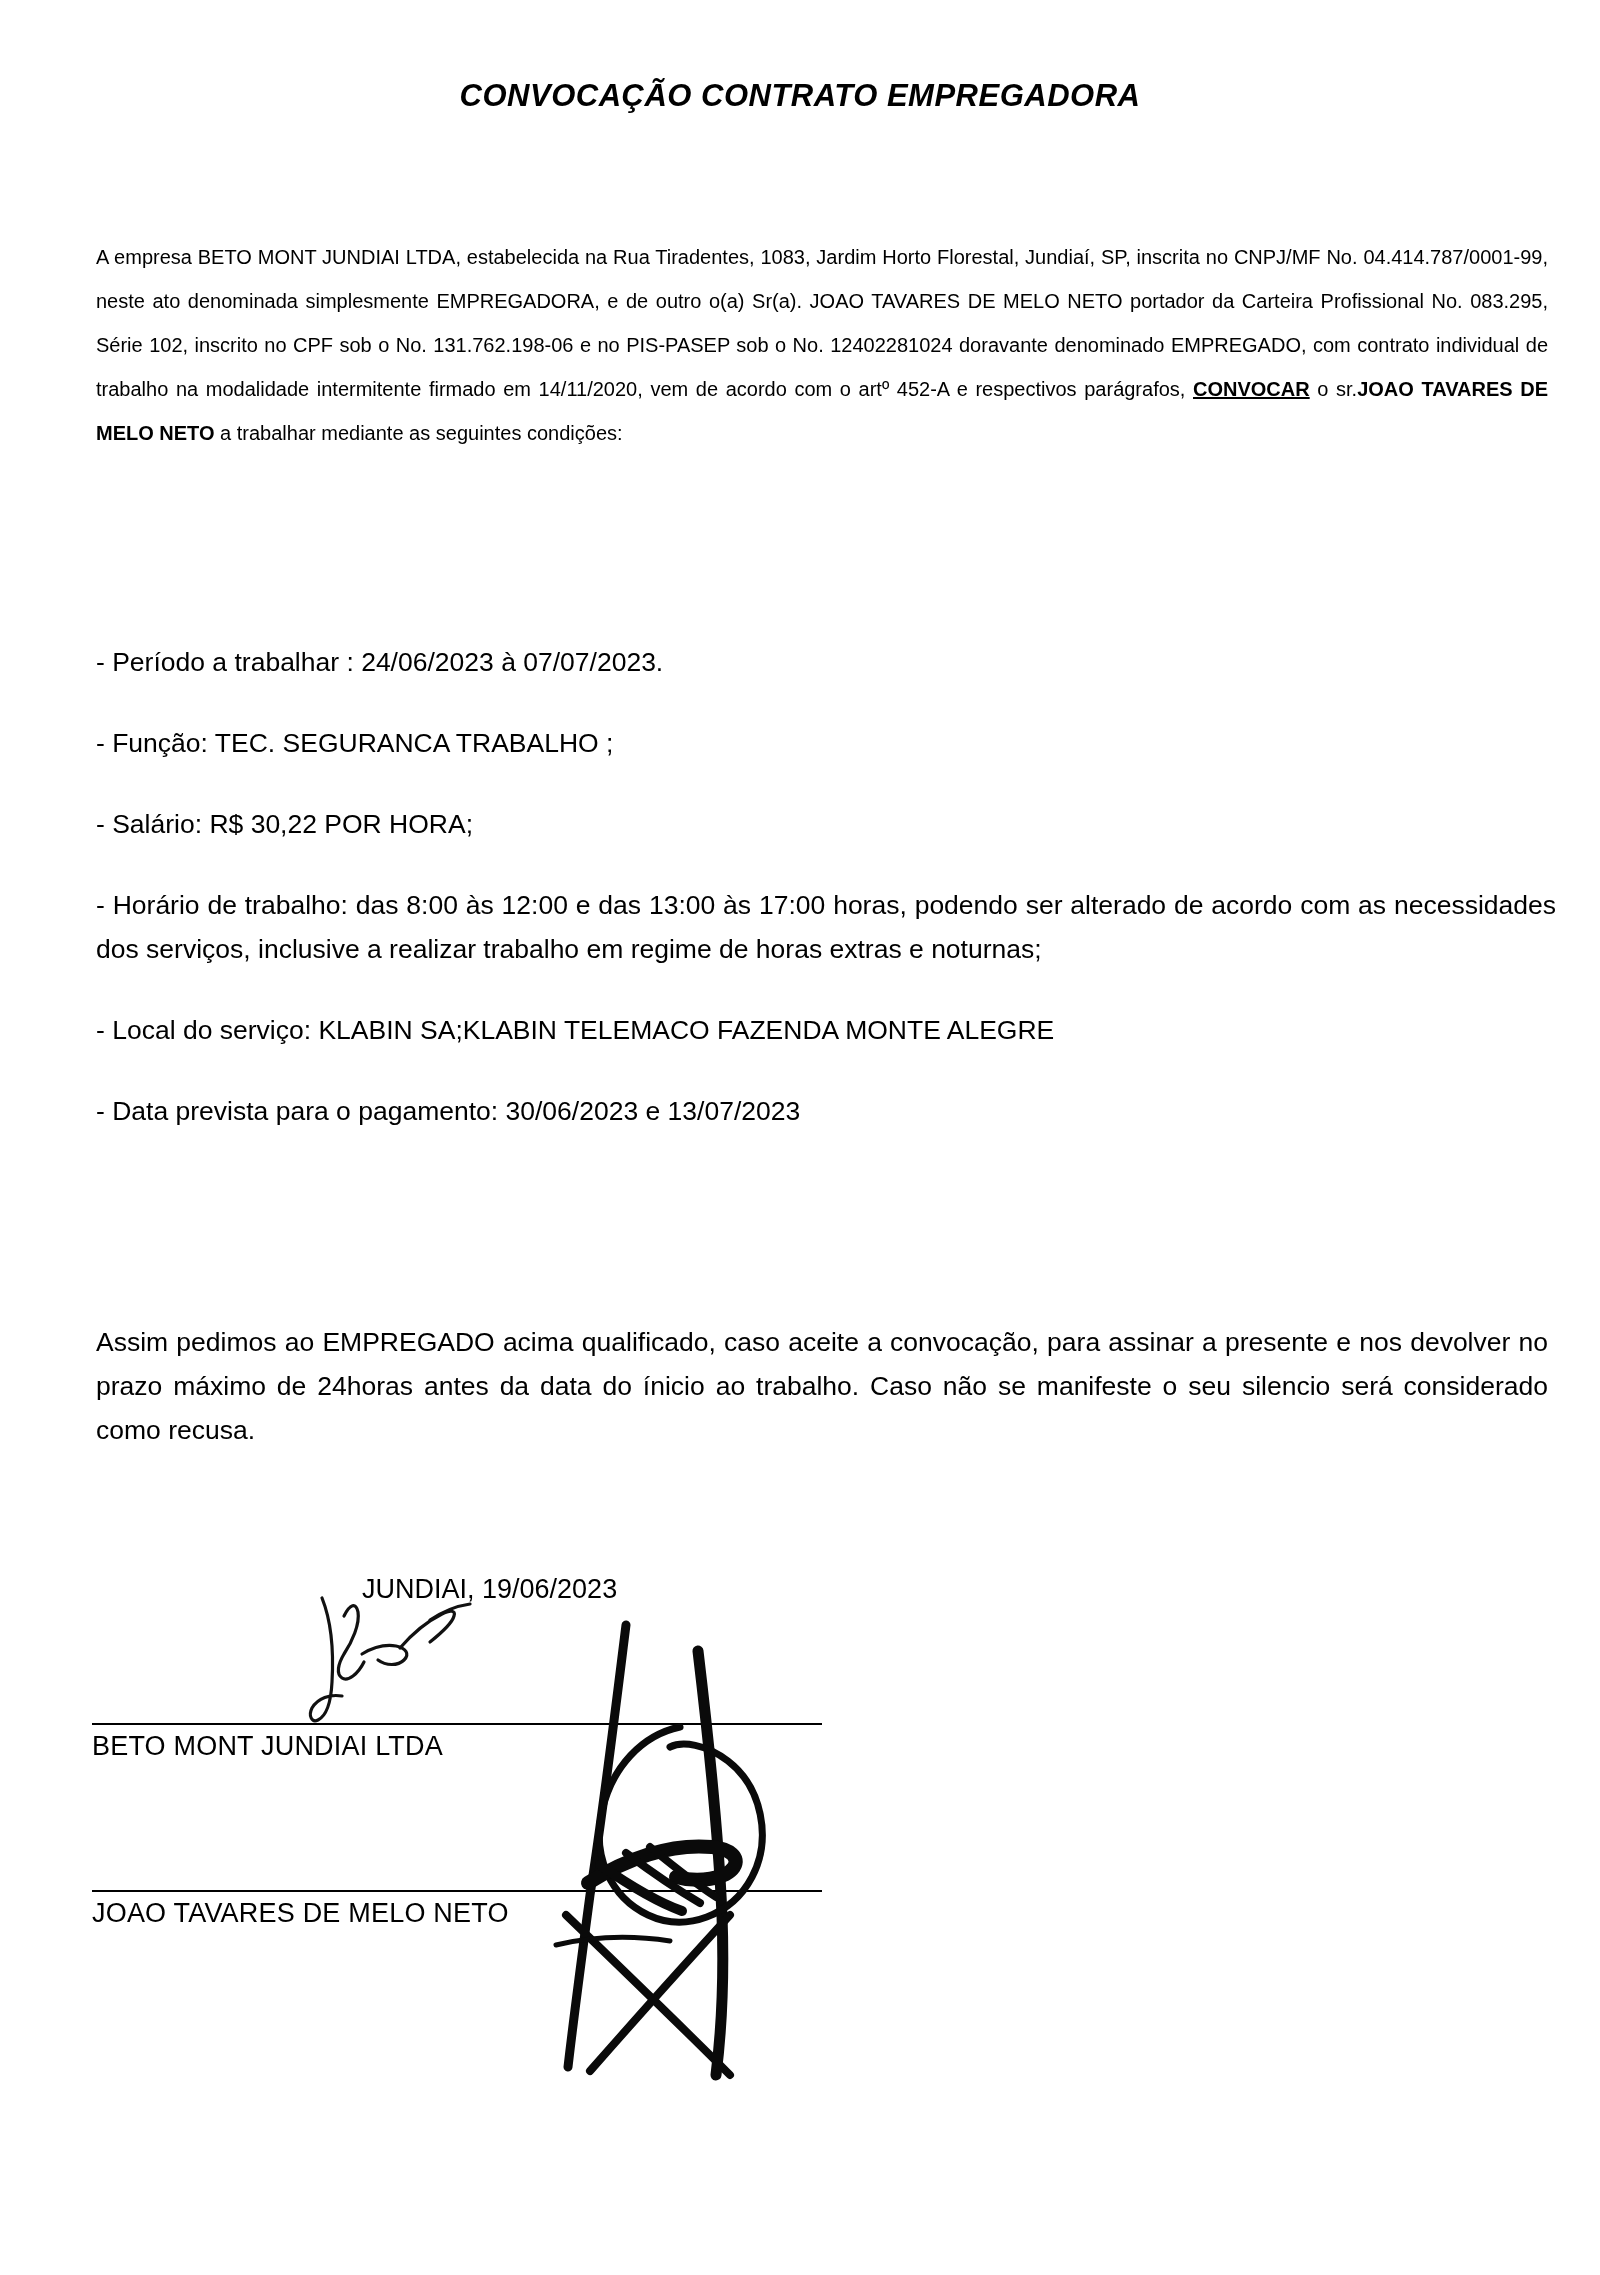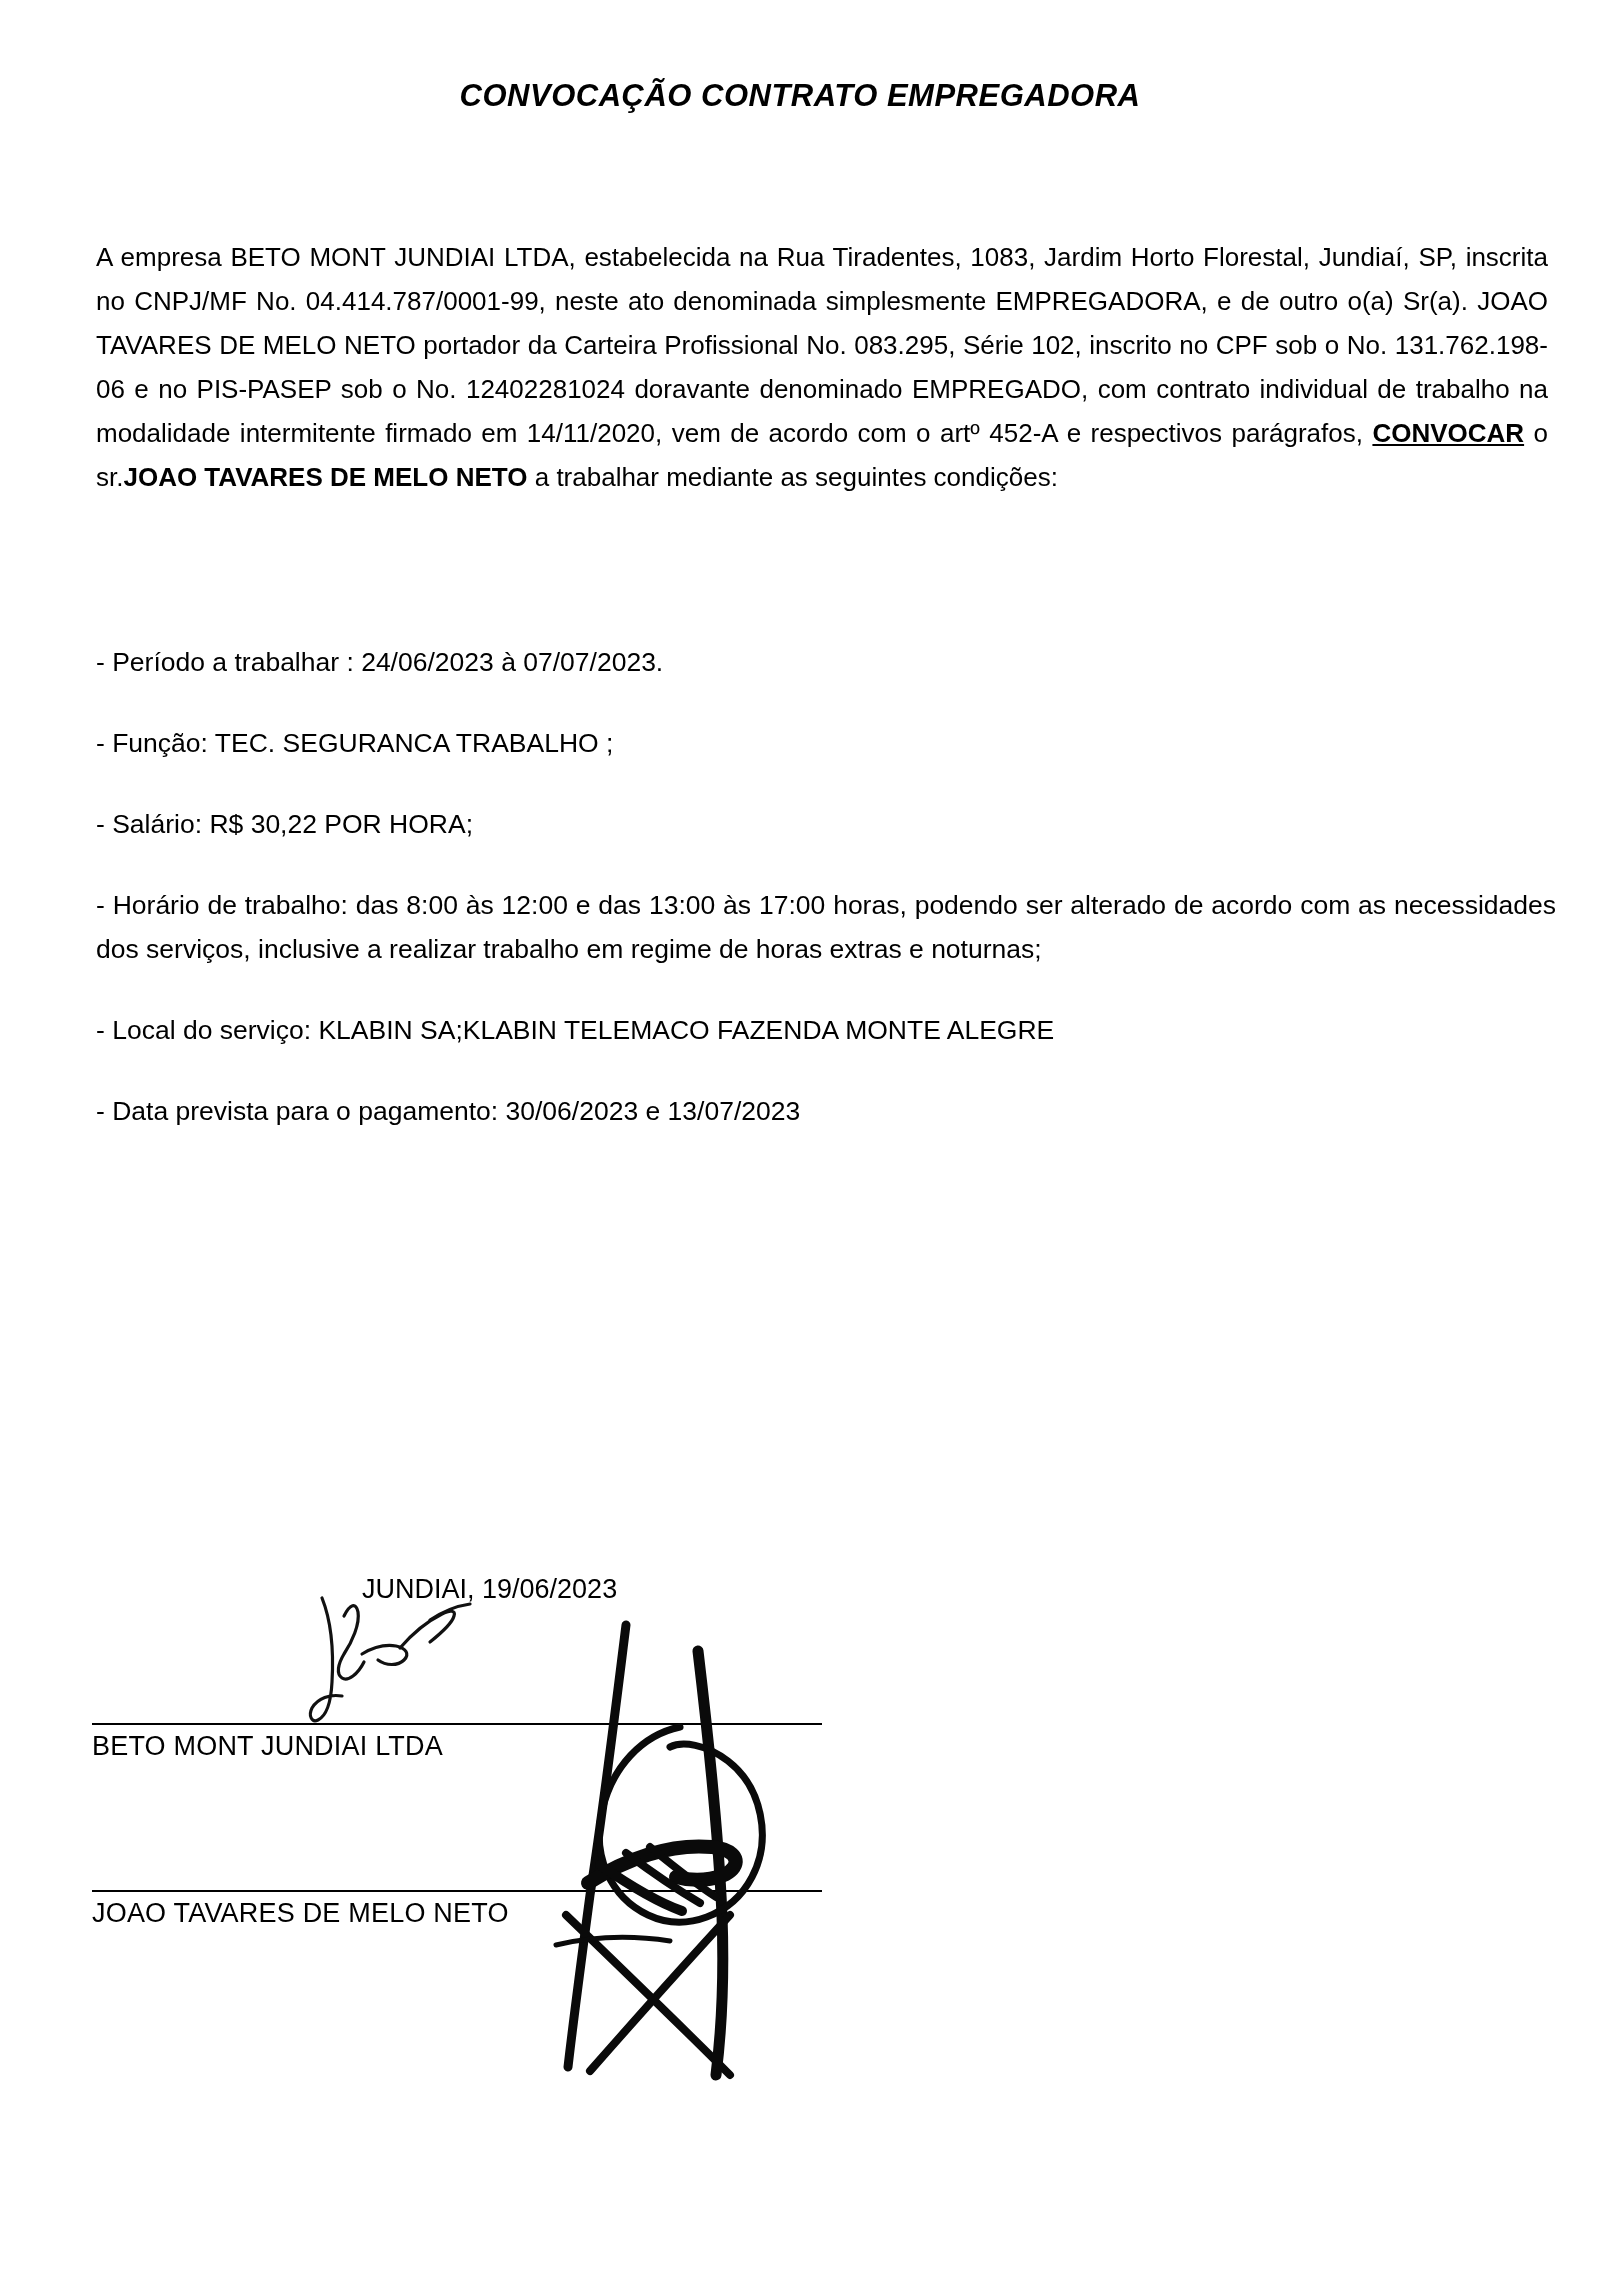--- a/index.html
+++ b/index.html
@@ -35,21 +35,21 @@
     font-size: 31px;
     letter-spacing: 0.5px;
   }
   
   .body-block {
     position: absolute;
     left: 96px;
     top: 235px;
     width: 1452px;
     font-family: "Liberation Sans", sans-serif;
-    font-size: 26px;
+    font-size: 20px;
     line-height: 44px;
     text-align: justify;
     text-justify: inter-word;
   }
   .body-block p {
     margin: 0;
   }
   .b {
     font-weight: bold;
   }
@@ -154,20 +154,21 @@
 
   <div class="items">
     <div class="item item-wrap">- Período a trabalhar : 24/06/2023 à 07/07/2023.</div>
     <div class="item item-wrap">- Função:  TEC. SEGURANCA  TRABALHO ;</div>
     <div class="item item-wrap">- Salário:  R$ 30,22 POR HORA;</div>
     <div class="item item-wrap">- Horário de trabalho: das 8:00 às 12:00 e das 13:00 às 17:00 horas, podendo ser alterado de acordo com as necessidades dos serviços, inclusive a realizar trabalho em regime de horas extras e noturnas;</div>
     <div class="item item-wrap">- Local do serviço:  KLABIN SA;KLABIN TELEMACO FAZENDA MONTE ALEGRE</div>
     <div class="item item-wrap">- Data prevista para o pagamento:  30/06/2023 e 13/07/2023</div>
   </div>
 
+  <div class="closing">Assim pedimos ao EMPREGADO acima qualificado, caso aceite a convocação, para assinar a presente e nos devolver no prazo máximo de 24horas antes da data  do ínicio ao trabalho. Caso não se manifeste o seu silencio será considerado como recusa.</div>
 
   <div class="place-date">JUNDIAI, 19/06/2023</div>
 
   <div class="sig-block-1">
     <div class="sig-line"></div>
     <div class="sig-name">BETO MONT JUNDIAI  LTDA</div>
   </div>
 
   <div class="sig-block-2">
     <div class="sig-line"></div>

